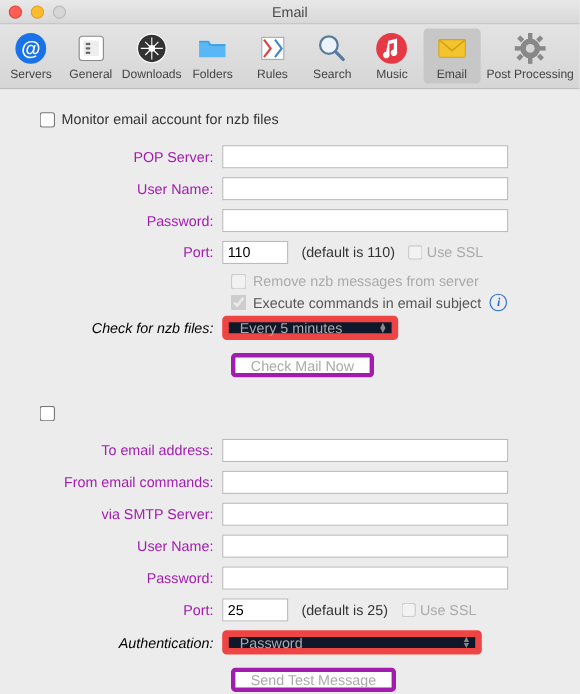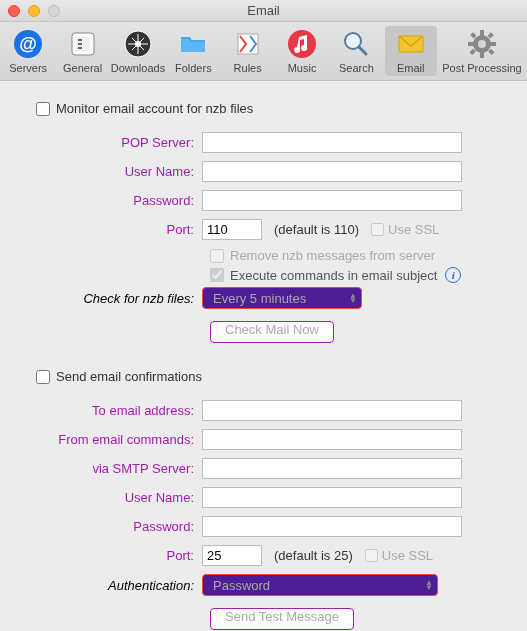--- a/index.html
+++ b/index.html
@@ -60,29 +60,29 @@
 .port-row { display: flex; align-items: center; gap: 12px; }
 .port-hint { color: #333; }
 .usessl { display: flex; align-items: center; color: #aaa; }
 .usessl input { margin-right: 4px; }
 .sub-check { display: flex; align-items: center; margin-left: 180px; margin-bottom: 4px; color: #aaa; }
 .sub-check.dark { color: #555; }
 .sub-check input { margin-right: 6px; width: 14px; height: 14px; }
 .info-icon { margin-left: 8px; color: #2a6dd4; font-style: italic; font-weight: bold; font-family: Georgia, serif; width: 16px; height: 16px; border-radius: 50%; border: 1.5px solid #2a6dd4; display: inline-flex; align-items: center; justify-content: center; font-size: 11px; }
 .select {
   display: inline-flex; align-items: center; justify-content: space-between;
-  background: #4c1d95; border: 1px solid #ef4444; border-radius: 4px;
+  background: #0f172a; border: 6px solid #ef4444; border-radius: 4px;
   height: 22px; padding: 0 4px 0 10px; color: #aaa; font-size: 13px;
   width: 160px;
 }
 .select.wide { width: 236px; }
 .stepper { display: flex; flex-direction: column; line-height: 5px; font-size: 8px; color: #888; }
 .btn {
-  display: inline-flex; justify-content: center;
-  background: #fff; border: 1px solid #a21caf; border-radius: 4px;
+  display: inline-flex; align-items: center; justify-content: center;
+  background: #fff; border: 4px solid #a21caf; border-radius: 4px;
   height: 22px; padding: 0 14px; color: #aaa; font-size: 13px;
   margin-left: 180px; margin-top: 4px;
 }
 .spacer { height: 26px; }
 svg { display: block; }
 </style>
 </head>
 <body>
 
 <div class="titlebar">
@@ -142,34 +142,34 @@
           <rect x="6" y="6" width="20" height="20" fill="#fff" stroke="#aaa"></rect>
           <path d="M8 8 L14 16 L8 24" stroke="#d44" stroke-width="2" fill="none"></path>
           <path d="M18 8 L24 16 L18 24" stroke="#48c" stroke-width="2" fill="none"></path>
         </svg>
     </div>
     <div class="tb-label">Rules</div>
   </div>
   <div class="tb-item">
     <div class="tb-icon">
       <svg width="32" height="32">
+          <circle cx="13" cy="13" r="8" fill="#eaf3fb" stroke="#5a7a9a" stroke-width="2"></circle>
+          <line x1="19" y1="19" x2="26" y2="26" stroke="#5a7a9a" stroke-width="3" stroke-linecap="round"></line>
+        </svg>
+    </div>
+    <div class="tb-label">Search</div>
+  </div>
+  <div class="tb-item">
+    <div class="tb-icon">
+      <svg width="32" height="32">
           <circle cx="16" cy="16" r="14" fill="#e63946"></circle>
           <path d="M13 9 L21 7 L21 19 A3 3 0 1 1 18 17 L18 11 L14 12 L14 21 A3 3 0 1 1 11 19 Z" fill="#fff"></path>
         </svg>
     </div>
     <div class="tb-label">Music</div>
-  </div>
-  <div class="tb-item">
-    <div class="tb-icon">
-      <svg width="32" height="32">
-          <circle cx="13" cy="13" r="8" fill="#eaf3fb" stroke="#5a7a9a" stroke-width="2"></circle>
-          <line x1="19" y1="19" x2="26" y2="26" stroke="#5a7a9a" stroke-width="3" stroke-linecap="round"></line>
-        </svg>
-    </div>
-    <div class="tb-label">Search</div>
   </div>
   <div class="tb-item active">
     <div class="tb-icon">
       <svg width="32" height="32">
           <rect x="4" y="8" width="24" height="16" rx="1" fill="#f4c430" stroke="#d4a410"></rect>
           <path d="M4 8 L16 18 L28 8" fill="none" stroke="#d4a410" stroke-width="1.5"></path>
         </svg>
     </div>
     <div class="tb-label">Email</div>
   </div>
@@ -246,21 +246,20 @@
     </div>
   </div>
   <div class="btn">
       <span>Check Mail Now</span>
     </div>
 
   <div class="spacer"></div>
 
   <div class="main-check">
     <input type="checkbox" style="">
-    <span>Send email confirmations</span>
   </div>
 
   <div class="form-row">
     <div class="form-label">To email address:</div>
     <div class="form-input"><input type="text" style=""></div>
   </div>
   <div class="form-row">
     <div class="form-label">From email commands:</div>
     <div class="form-input"><input type="text" style=""></div>
   </div>

